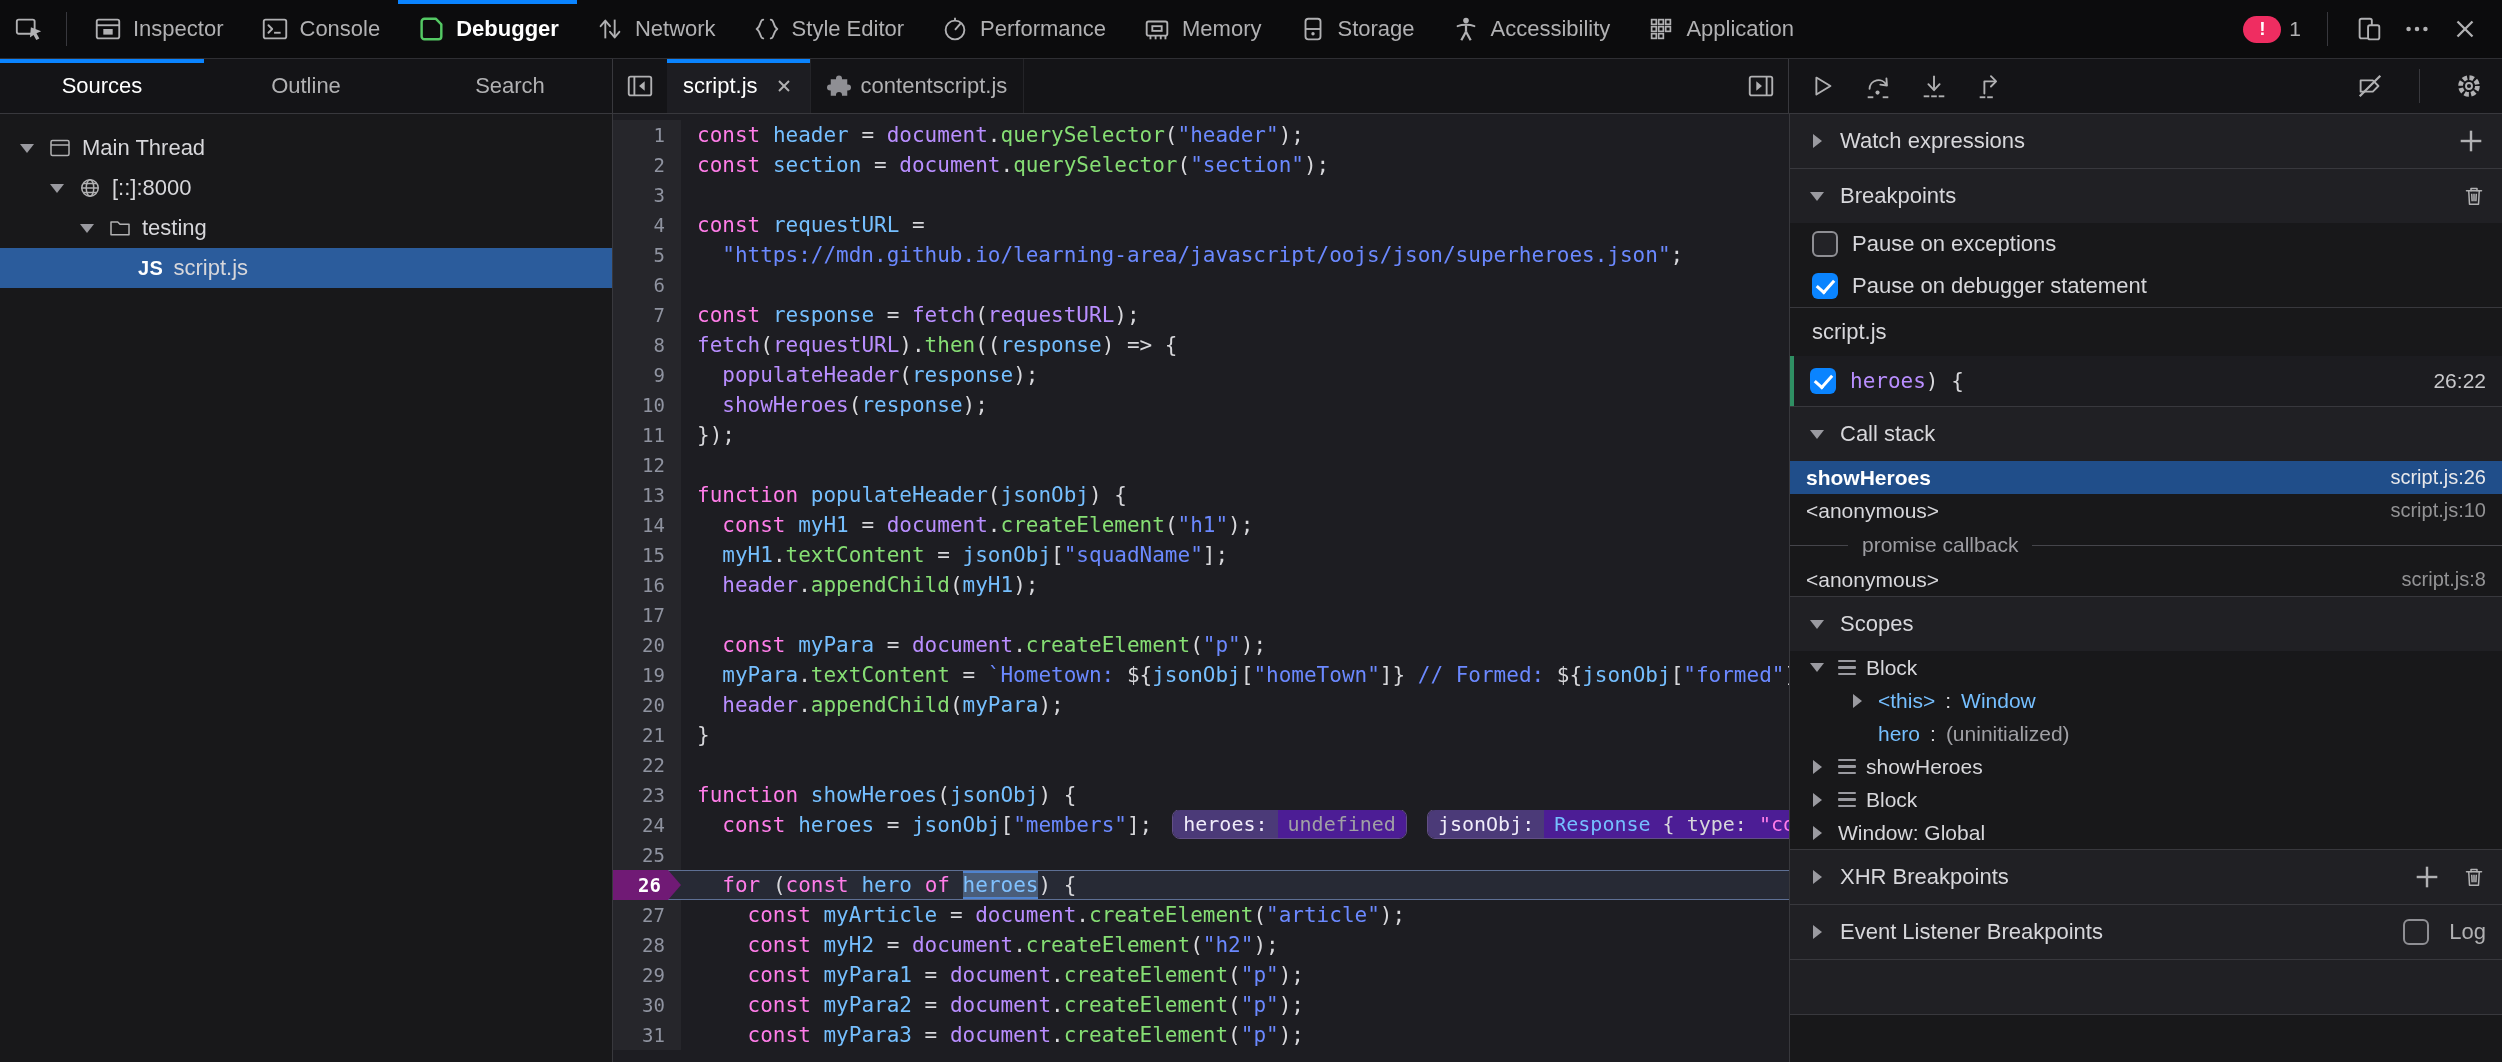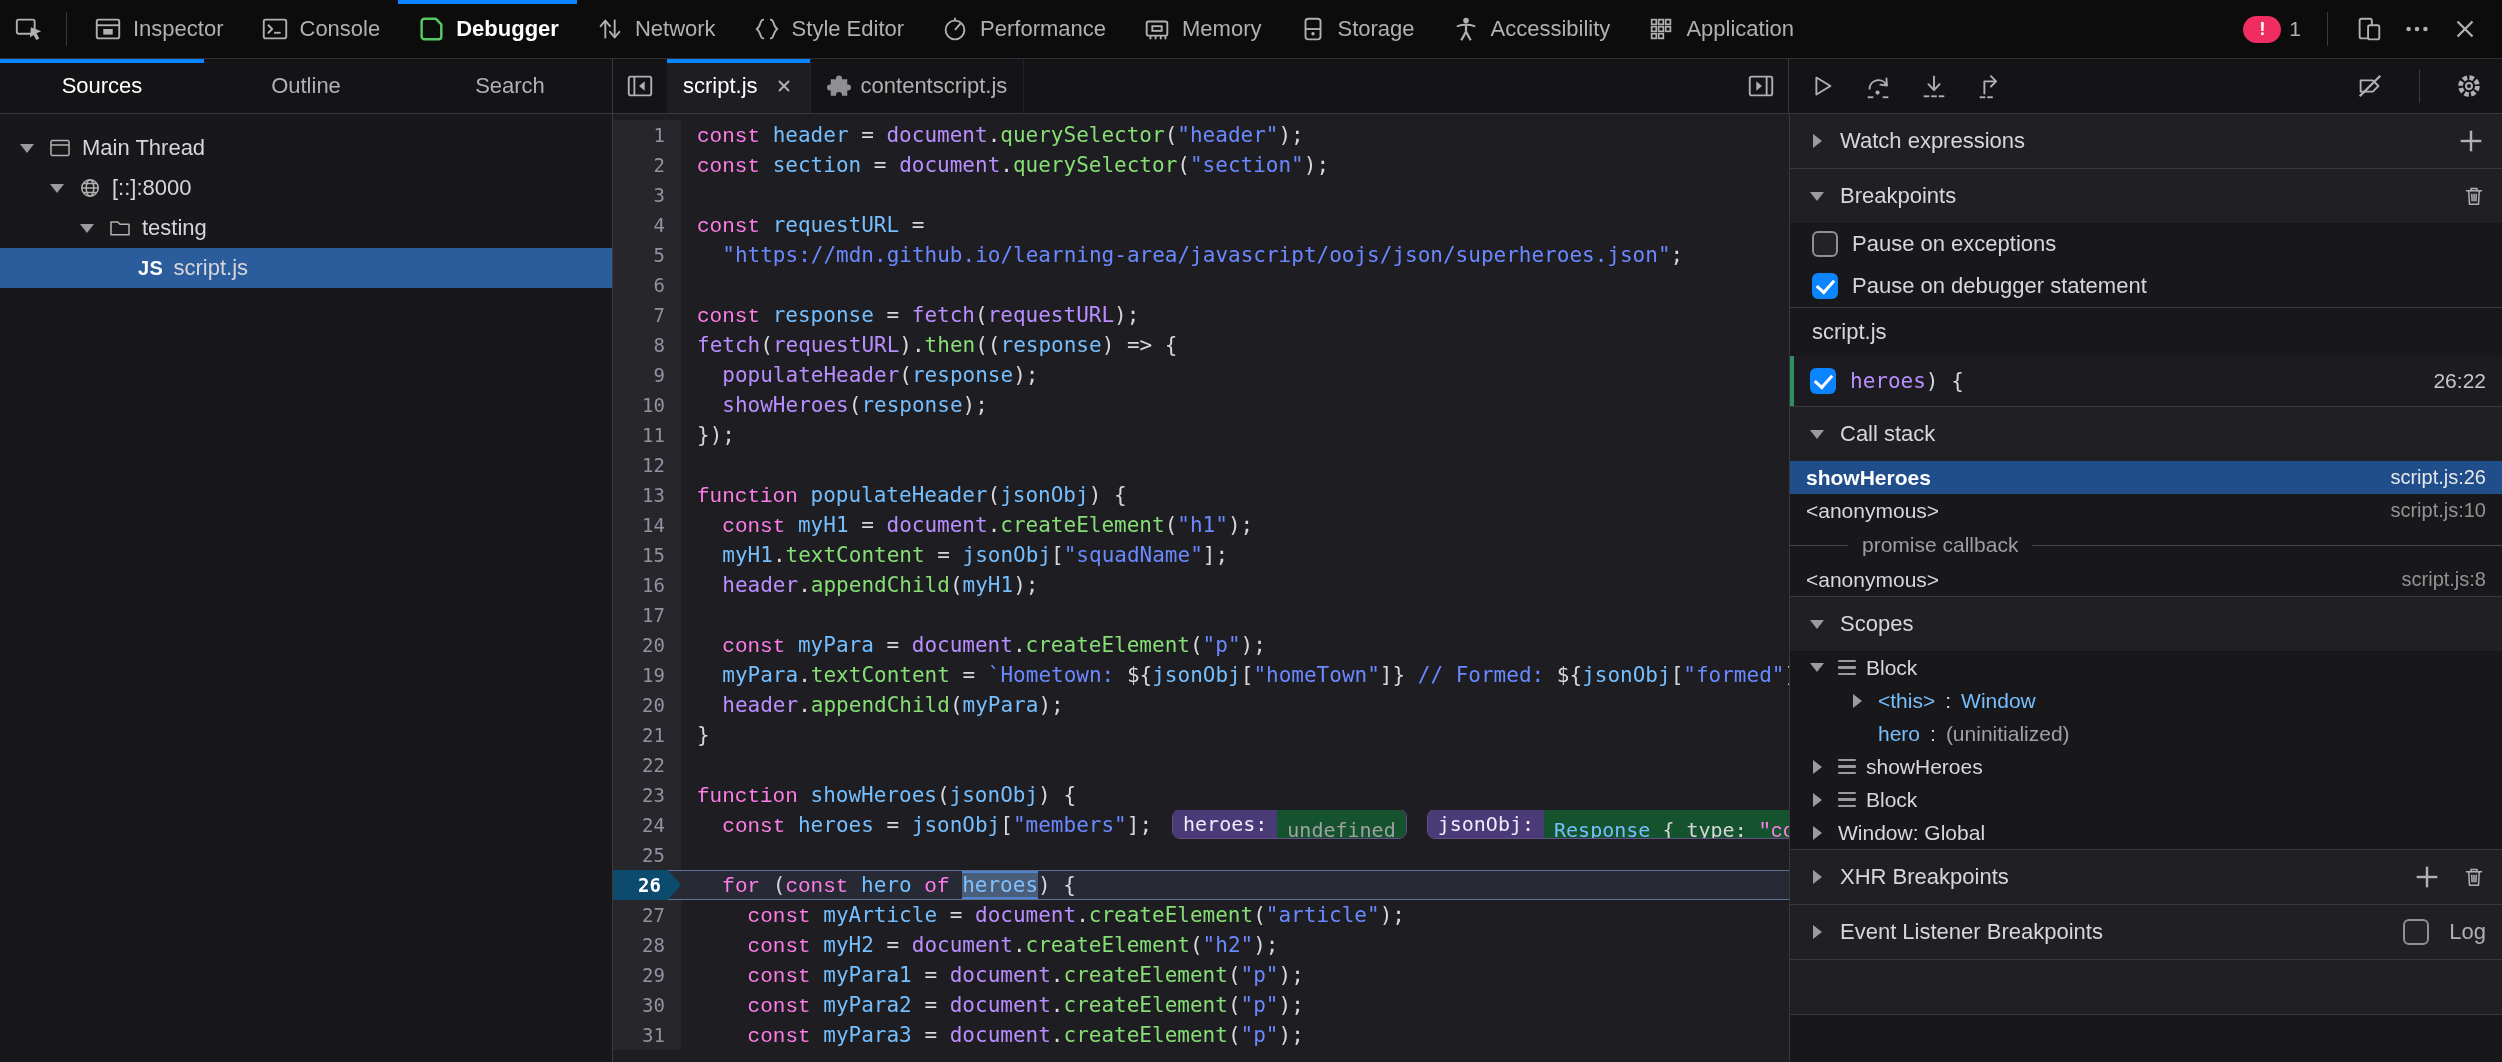--- a/index.html
+++ b/index.html
@@ -49,29 +49,29 @@
   .tri-d{width:0;height:0;border-left:7px solid transparent;border-right:7px solid transparent;border-top:9px solid #9a9aa0;}
   .tri-r{width:0;height:0;border-top:7px solid transparent;border-bottom:7px solid transparent;border-left:9px solid #9a9aa0;}
   .js-badge{font-weight:700;font-size:20px;color:#fff;letter-spacing:0.5px;}
 
   
   .editor{flex:1;background:#1d1d22;overflow:hidden;font-family:"DejaVu Sans Mono",monospace;padding-top:6px;position:relative;}
   .line{display:flex;height:30px;line-height:30px;font-size:21px;white-space:pre;}
   .gutter{width:68px;flex:0 0 68px;background:#26262b;color:#8f93a0;text-align:right;padding-right:16px;box-sizing:border-box;font-size:19px;}
   .codecell{flex:1;padding-left:16px;overflow:hidden;white-space:pre;color:#d7d7db;}
   .line.paused{background:rgba(125,160,230,0.10);box-shadow:inset 0 1px 0 #5e7095,inset 0 -1px 0 #5e7095;}
-  .line.paused .gutter{background:#0c4a6e;color:#fff;font-weight:700;
+  .line.paused .gutter{background:#701a75;color:#fff;font-weight:700;
     clip-path:polygon(0 0,calc(100% - 13px) 0,100% 50%,calc(100% - 13px) 100%,0 100%);padding-right:20px;}
-  .k{color:#ff7de9;font-family:Liberation Mono, monospace;} .b{color:#75bfff;} .u{color:#b98eff;} .f{color:#86de74;}
+  .k{color:#ff7de9;} .b{color:#75bfff;} .u{color:#b98eff;} .f{color:#86de74;}
   .s{color:#6b89ff;} .t{color:#d7d7db;} .dim{color:#a0a0a5;}
   .hlb{color:#7fc1ff;background:#4a5d79;box-shadow:0 -2px 0 #4f83cf,0 2px 0 #4f83cf;}
   .chip{display:inline-flex;vertical-align:middle;position:relative;top:-2px;margin-left:20px;height:28px;line-height:28px;
     border:1px solid rgba(185,142,255,0.45);border-radius:8px;overflow:hidden;font-size:20px;}
   .chip .lbl{background:#4b3a78;color:#f0ecfa;padding:0 10px;}
-  .chip .val{background:#14532d;padding:6px 10px;color:#d7d7db;}
+  .chip .val{background:#4c1d95;padding:0 10px;color:#d7d7db;}
 
   
   .rightpanel{width:713px;flex:0 0 713px;background:#18181a;border-left:1px solid #38383d;box-sizing:border-box;overflow:hidden;}
   .banner{height:92px;background:#3e3517;color:#fce2a4;display:flex;align-items:center;gap:16px;padding:0 22px;
     font-size:23px;font-weight:700;border-bottom:1px solid #38383d;}
   .section{border-bottom:1px solid #38383d;}
   .acc-header{height:54px;display:flex;align-items:center;gap:12px;padding:0 16px;background:#202024;color:#d7d7db;font-size:22px;}
   .acc-actions{margin-left:auto;display:flex;align-items:center;gap:20px;color:#b1b1b3;font-size:22px;}
   .cb-row{height:42px;display:flex;align-items:center;gap:14px;padding-left:22px;font-size:22px;color:#d7d7db;}
   .checkbox{width:26px;height:26px;border-radius:6px;box-sizing:border-box;flex:0 0 auto;position:relative;}

